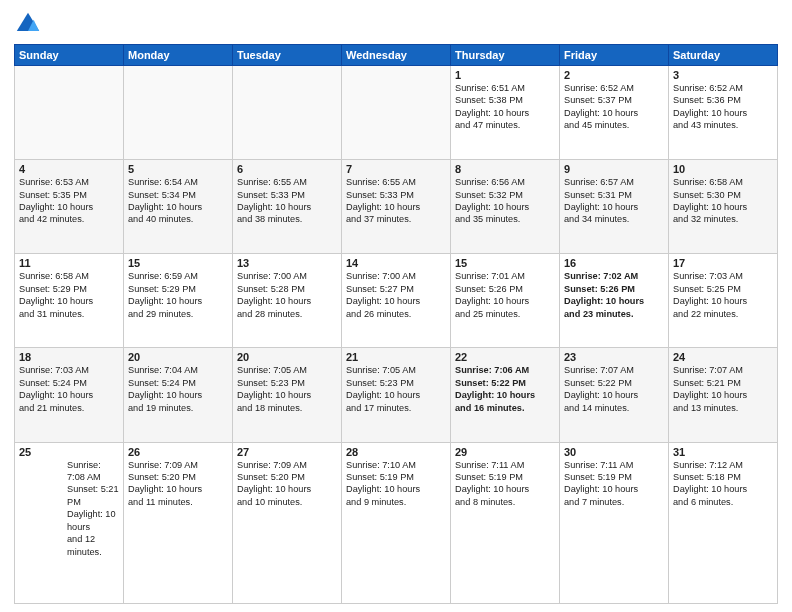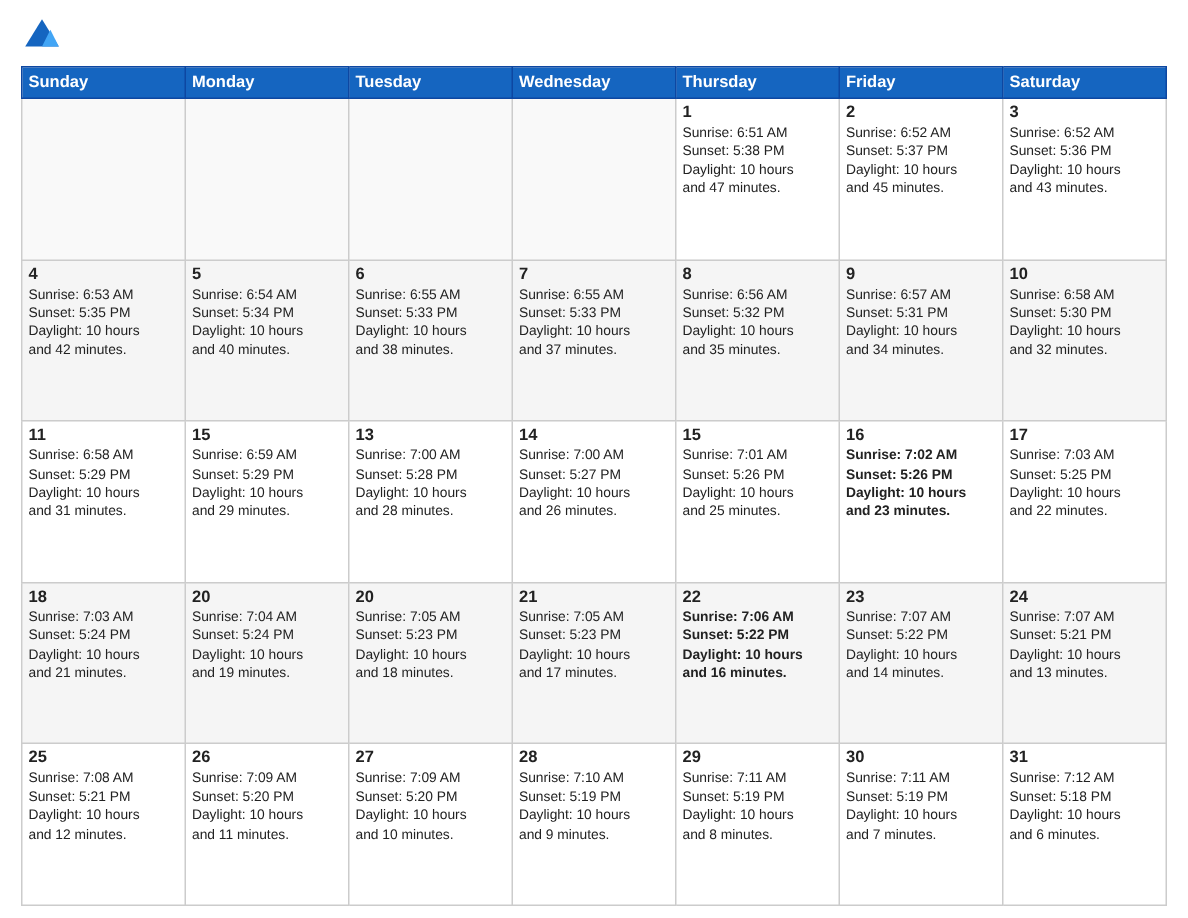--- a/index.html
+++ b/index.html
@@ -310,21 +310,21 @@
             <span class="day-num">24</span>
             <div class="day-info" style="white-space: pre-line;">Sunrise: 7:07 AM
 Sunset: 5:21 PM
 Daylight: 10 hours
 and 13 minutes.</div>
           </td>
         </tr>
         <tr>
           <td>
             <span class="day-num">25</span>
-            <div class="day-info" style="white-space: pre-line;">Sunrise: 7:08 AM
+            <div class="day-info" style="white-space: pre-line; margin-left: 48px;">Sunrise: 7:08 AM
 Sunset: 5:21 PM
 Daylight: 10 hours
 and 12 minutes.</div>
           </td>
           <td>
             <span class="day-num">26</span>
             <div class="day-info" style="white-space: pre-line;">Sunrise: 7:09 AM
 Sunset: 5:20 PM
 Daylight: 10 hours
 and 11 minutes.</div>

